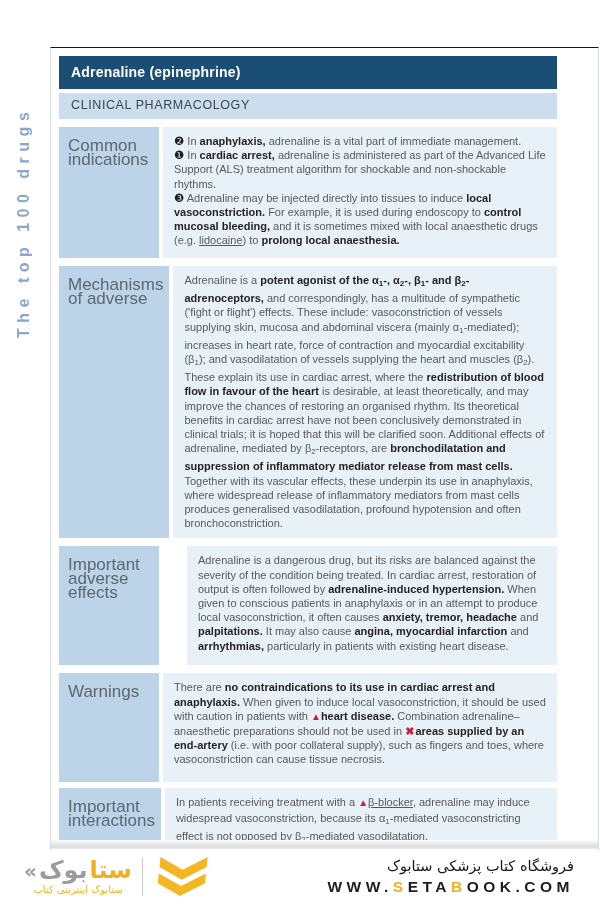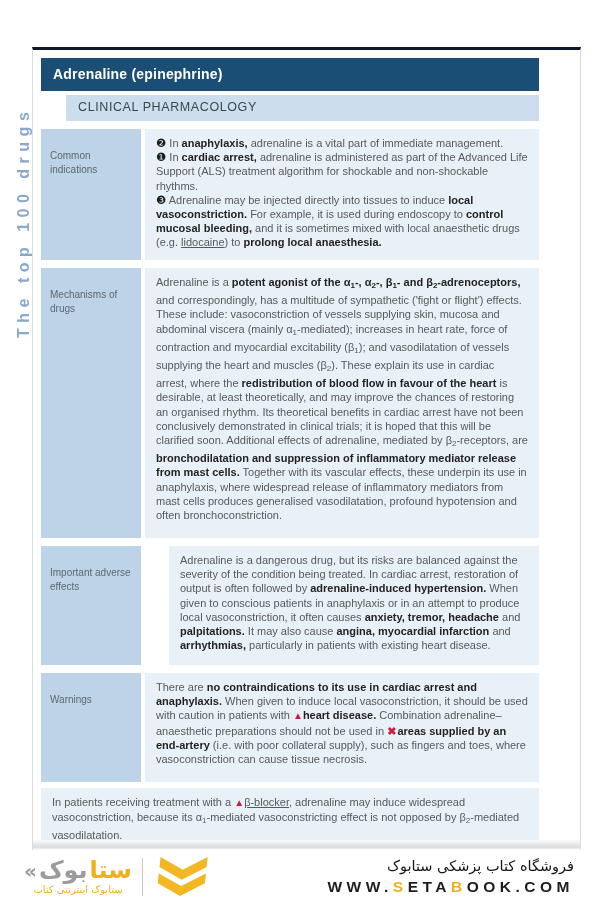--- a/index.html
+++ b/index.html
@@ -12,50 +12,50 @@
   
   .vtext {
     position:absolute; left:15px; top:338px;
     transform-origin:0 0; transform:rotate(-90deg);
     white-space:nowrap; font-weight:bold; font-size:16px;
     letter-spacing:5.5px; color:#8ba7cb;
   }
 
   
   .frame {
-    position:absolute; left:32px; top:47px; width:549px; height:803px;
+    position:absolute; left:50px; top:47px; width:549px; height:803px;
     border-left:1px solid #d8dcdf; border-right:1px solid #d8dcdf;
-    border-top:3px solid #0f172a;
+    border-top:1px solid #0f172a;
   }
   .frame::after {
     content:""; position:absolute; left:0; right:0; bottom:0; height:11px;
     background:linear-gradient(to bottom, rgba(120,130,140,0) 0%, rgba(120,130,140,0.28) 75%, rgba(255,255,255,0.95) 100%);
   }
 
   .content { position:absolute; left:8px; top:8px; width:498px; }
 
   .title-bar {
     background:#1a4e74; color:#ffffff; font-weight:bold; font-size:14px;
     padding:8px 12px; height:33px; margin-bottom:4px; letter-spacing:0.2px;
   }
   .sub-bar {
     background:#ccdded; color:#3d464d; font-size:12.5px;
-    padding:5px 12px; height:26px; letter-spacing:0.6px;margin-left:25px;
+    padding:5px 12px; height:26px; letter-spacing:0.6px;
   }
 
   .row { display:flex; gap:4px; margin-top:8px; }
   #rows .row:nth-child(1) { min-height:131px; }
   #rows .row:nth-child(2) { min-height:270px; }
   #rows .row:nth-child(3) { min-height:119px;gap:28px; }
   #rows .row:nth-child(4) { min-height:109px;border-radius:19px; }
   #rows .row:nth-child(5) { height:52px; overflow:hidden; margin-top:6px; }
 
   .label-cell {
     flex:0 0 100px; background:#bdd3e8; color:#5d6871;
-    font-size:10px; line-height:14px; padding:20px 6px 7px 9px;
+    font-size:17px; line-height:14px; padding:12px 6px 7px 9px;
   }
   .content-cell {
     flex:1; background:#e9f1f8; color:#58595b;
     font-size:11px; line-height:14.2px; padding:7px 11px 8px 11px;
   }
   .content-cell p { margin:0; }
 
   .bold  { font-weight:bold; color:#262223; }
   .sub   { font-size:8px; vertical-align:-2px; letter-spacing:0; }
   .num   { color:#1c1c1c; font-size:11.5px; }
@@ -111,38 +111,39 @@
       <div id="rows">
           <div class="row">
             <div class="label-cell">Common indications</div>
             <div class="content-cell">
               <p><span class="num">❷</span><span class=""> In </span><span class="bold">anaphylaxis,</span><span class=""> adrenaline is a vital part of immediate management.</span></p>
               <p><span class="num">❶</span><span class=""> In </span><span class="bold">cardiac arrest,</span><span class=""> adrenaline is administered as part of the Advanced Life Support (ALS) treatment algorithm for shockable and non-shockable rhythms.</span></p>
               <p><span class="num">❸</span><span class=""> Adrenaline may be injected directly into tissues to induce </span><span class="bold">local vasoconstriction.</span><span class=""> For example, it is used during endoscopy to </span><span class="bold">control mucosal bleeding,</span><span class=""> and it is sometimes mixed with local anaesthetic drugs (e.g. </span><span class="xlink">lidocaine</span><span class="">) to </span><span class="bold">prolong local anaesthesia.</span></p>
             </div>
           </div>
           <div class="row">
-            <div class="label-cell">Mechanisms of drugs</div>
+            <div class="label-cell">Mechanisms of adverse</div>
             <div class="content-cell">
               <p><span class="">Adrenaline is a </span><span class="bold">potent agonist of the α</span><span class="bold sub">1</span><span class="bold">-, α</span><span class="bold sub">2</span><span class="bold">-, β</span><span class="bold sub">1</span><span class="bold">- and β</span><span class="bold sub">2</span><span class="bold">-adrenoceptors,</span><span class=""> and correspondingly, has a multitude of sympathetic ('fight or flight') effects. These include: vasoconstriction of vessels supplying skin, mucosa and abdominal viscera (mainly α</span><span class="sub">1</span><span class="">-mediated); increases in heart rate, force of contraction and myocardial excitability (β</span><span class="sub">1</span><span class="">); and vasodilatation of vessels supplying the heart and muscles (β</span><span class="sub">2</span><span class="">). These explain its use in cardiac arrest, where the </span><span class="bold">redistribution of blood flow in favour of the heart</span><span class=""> is desirable, at least theoretically, and may improve the chances of restoring an organised rhythm. Its theoretical benefits in cardiac arrest have not been conclusively demonstrated in clinical trials; it is hoped that this will be clarified soon. Additional effects of adrenaline, mediated by β</span><span class="sub">2</span><span class="">-receptors, are </span><span class="bold">bronchodilatation and suppression of inflammatory mediator release from mast cells.</span><span class=""> Together with its vascular effects, these underpin its use in anaphylaxis, where widespread release of inflammatory mediators from mast cells produces generalised vasodilatation, profound hypotension and often bronchoconstriction.</span></p>
             </div>
           </div>
           <div class="row">
             <div class="label-cell">Important adverse effects</div>
             <div class="content-cell">
               <p><span class="">Adrenaline is a dangerous drug, but its risks are balanced against the severity of the condition being treated. In cardiac arrest, restoration of output is often followed by </span><span class="bold">adrenaline-induced hypertension.</span><span class=""> When given to conscious patients in anaphylaxis or in an attempt to produce local vasoconstriction, it often causes </span><span class="bold">anxiety, tremor, headache</span><span class=""> and </span><span class="bold">palpitations.</span><span class=""> It may also cause </span><span class="bold">angina, myocardial infarction</span><span class=""> and </span><span class="bold">arrhythmias,</span><span class=""> particularly in patients with existing heart disease.</span></p>
             </div>
           </div>
           <div class="row">
             <div class="label-cell">Warnings</div>
             <div class="content-cell">
               <p><span class="">There are </span><span class="bold">no contraindications to its use in cardiac arrest and anaphylaxis.</span><span class=""> When given to induce local vasoconstriction, it should be used with caution in patients with </span><span class="wicon triangle">▲</span><span class="bold">heart disease.</span><span class=""> Combination adrenaline–anaesthetic preparations should not be used in </span><span class="wicon cross">✖</span><span class="bold">areas supplied by an end-artery</span><span class=""> (i.e. with poor collateral supply), such as fingers and toes, where vasoconstriction can cause tissue necrosis.</span></p>
             </div>
           </div>
           <div class="row">
+            <div class="label-cell">Important interactions</div>
             <div class="content-cell">
               <p><span class="">In patients receiving treatment with a </span><span class="wicon triangle">▲</span><span class="xlink">β-blocker</span><span class="">, adrenaline may induce widespread vasoconstriction, because its α</span><span class="sub">1</span><span class="">-mediated vasoconstricting effect is not opposed by β</span><span class="sub">2</span><span class="">-mediated vasodilatation.</span></p>
             </div>
           </div>
         </div>
     </div>
   </div>
 
   <div class="footer">
     <div class="logo">

